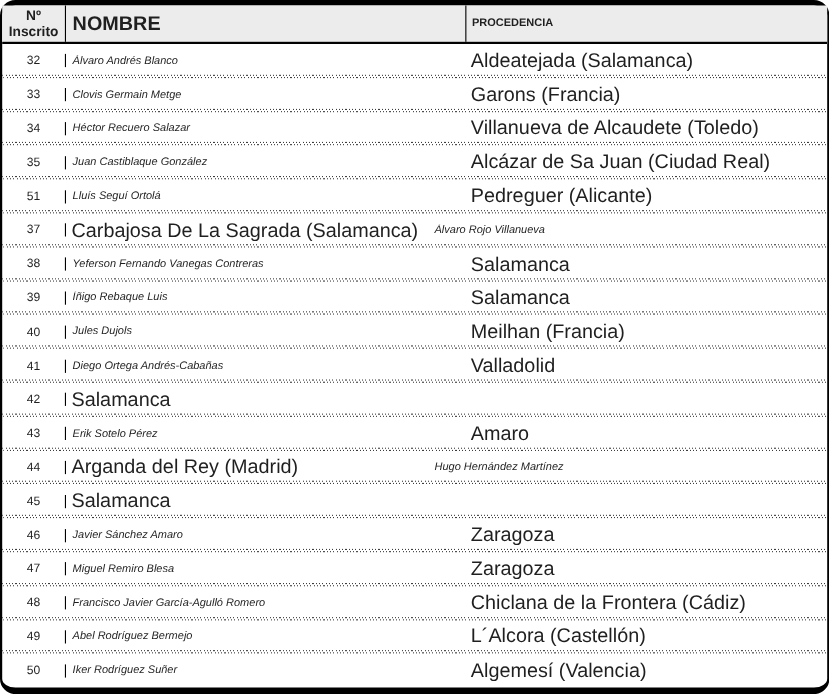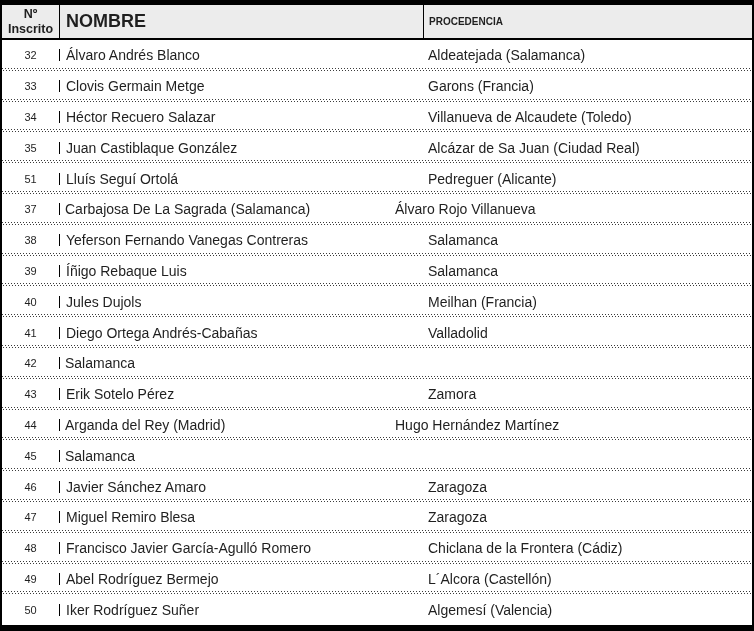--- a/index.html
+++ b/index.html
@@ -13,20 +13,21 @@
   .table {
     width: 754px;
     height: 631px;
     display: flex;
     flex-direction: column;
     border-top: 5px solid var(--border, #000);
     border-bottom: 6px solid var(--border, #000);
     border-left: 2px solid var(--border, #000);
     border-right: 2px solid var(--border, #000);
     background: var(--page-bg, #ffffff);
+    border-radius: 14px;
   }
   .header-row {
     display: flex;
     flex: 0 0 35px;
     background: var(--header-bg, #ececec);
     border-bottom: 2px solid var(--border, #000);
   }
   .header-row .cell { font-weight: bold; }
   .cell {
     display: flex;
@@ -73,22 +74,22 @@
     left: 0; right: 0; bottom: 0;
     height: 3px;
     background-image:
       repeating-linear-gradient(to right, var(--dots, #3c3c3c) 0 1px, transparent 1px 3px),
       repeating-linear-gradient(to right, var(--dots, #3c3c3c) 0 1px, transparent 1px 3px);
     background-size: 100% 1px, 100% 1px;
     background-position: 0 0, 1px 2px;
     background-repeat: no-repeat;
   }
   .row .col-num { font-size: 11px; }
-  .row .col-nombre { font-size: 14px; }
-  .row .col-proc { font-size: 14px; }
+  .row .col-nombre { font-size: 10px; font-style: italic; }
+  .row .col-proc { font-size: 18px; }
 </style>
 </head>
 <body>
 
 <div class="table">
   <div class="header-row">
     <div class="cell col-num">
       <span>Nº</span>
       <span>Inscrito</span>
     </div>
@@ -146,21 +147,21 @@
         <div class="cell col-nombre">Diego Ortega Andrés-Cabañas</div>
         <div class="cell col-proc">Valladolid</div>
       </div>
       <div class="row">
         <div class="cell col-num">42</div>
         <div class="cell col-proc">Salamanca</div>
       </div>
       <div class="row">
         <div class="cell col-num">43</div>
         <div class="cell col-nombre">Erik Sotelo Pérez</div>
-        <div class="cell col-proc">Zamora</div>
+        <div class="cell col-proc">Amaro</div>
       </div>
       <div class="row">
         <div class="cell col-num">44</div>
         <div class="cell col-proc">Arganda del Rey (Madrid)</div>
         <div class="cell col-nombre">Hugo Hernández Martínez</div>
       </div>
       <div class="row">
         <div class="cell col-num">45</div>
         <div class="cell col-proc">Salamanca</div>
       </div>

